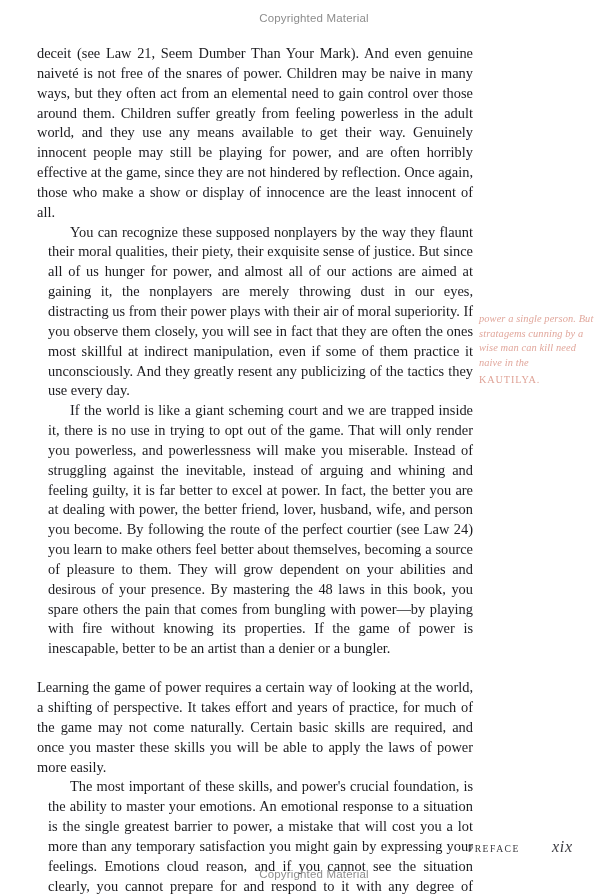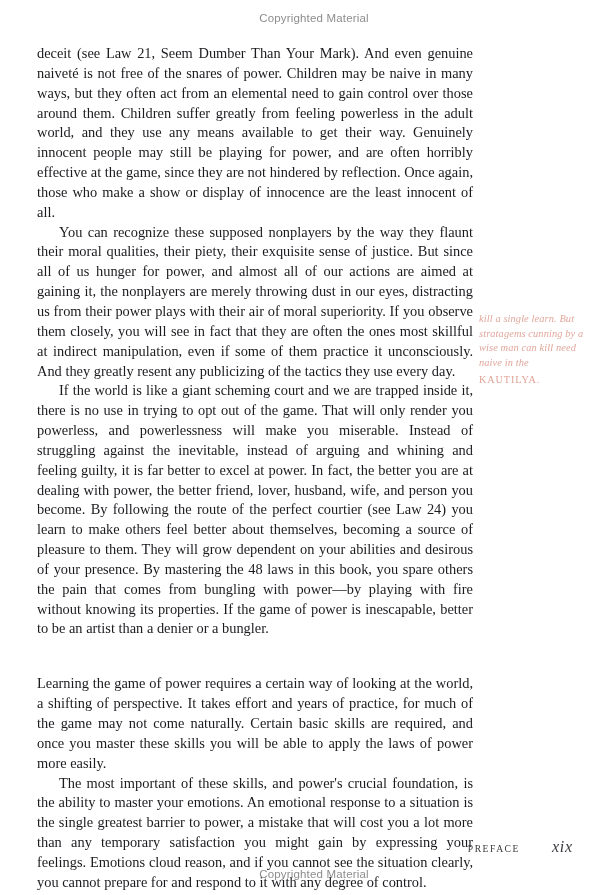--- a/index.html
+++ b/index.html
@@ -51,22 +51,22 @@
 
   .para {
     margin: 0;
     text-align: justify;
     text-justify: inter-word;
     font-size: 14.4px;
     line-height: 19.85px;
     color: #1b1b1f;
     -webkit-font-smoothing: antialiased;
   }
-  .para.indent { text-indent: 22px; }
-  .para.gap-before { margin-top: 35px; }
+  .para.indent { text-indent: 22px; margin-left: 11px; }
+  .para.gap-before { margin-top: 19px; }
 
   
   .marginnote {
     position: absolute;
     width: 118px;
     font-size: 10.4px;
     line-height: 14.6px;
     font-style: italic;
     color: #e1a79c;
     letter-spacing: 0.01em;
@@ -125,21 +125,21 @@
     <p class="para">deceit (see Law 21, Seem Dumber Than Your Mark). And even genuine naiveté is not free of the snares of power. Children may be naive in many ways, but they often act from an elemental need to gain control over those around them. Children suffer greatly from feeling powerless in the adult world, and they use any means available to get their way. Genuinely innocent people may still be playing for power, and are often horribly effective at the game, since they are not hindered by reflection. Once again, those who make a show or display of innocence are the least innocent of all.</p>
     <p class="para indent">You can recognize these supposed nonplayers by the way they flaunt their moral qualities, their piety, their exquisite sense of justice. But since all of us hunger for power, and almost all of our actions are aimed at gaining it, the nonplayers are merely throwing dust in our eyes, distracting us from their power plays with their air of moral superiority. If you observe them closely, you will see in fact that they are often the ones most skillful at indirect manipulation, even if some of them practice it unconsciously. And they greatly resent any publicizing of the tactics they use every day.</p>
     <p class="para indent">If the world is like a giant scheming court and we are trapped inside it, there is no use in trying to opt out of the game. That will only render you powerless, and powerlessness will make you miserable. Instead of struggling against the inevitable, instead of arguing and whining and feeling guilty, it is far better to excel at power. In fact, the better you are at dealing with power, the better friend, lover, husband, wife, and person you become. By following the route of the perfect courtier (see Law 24) you learn to make others feel better about themselves, becoming a source of pleasure to them. They will grow dependent on your abilities and desirous of your presence. By mastering the 48 laws in this book, you spare others the pain that comes from bungling with power—by playing with fire without knowing its properties. If the game of power is inescapable, better to be an artist than a denier or a bungler.</p>
     <p class="para gap-before">Learning the game of power requires a certain way of looking at the world, a shifting of perspective. It takes effort and years of practice, for much of the game may not come naturally. Certain basic skills are required, and once you master these skills you will be able to apply the laws of power more easily.</p>
     <p class="para indent">The most important of these skills, and power's crucial foundation, is the ability to master your emotions. An emotional response to a situation is the single greatest barrier to power, a mistake that will cost you a lot more than any temporary satisfaction you might gain by expressing your feelings. Emotions cloud reason, and if you cannot see the situation clearly, you cannot prepare for and respond to it with any degree of control.</p>
     <p class="para indent">Anger is the most destructive of emotional responses, for it clouds your vision the most. It also has a ripple effect that invariably makes situations less controllable and heightens your enemy's resolve. If you are trying to destroy an enemy who has hurt you, far better to keep him off-guard by feigning friendliness than showing your anger.</p>
   </div>
 
 
   <div class="marginnote" id="margin-note-2">
-    <span class="mn-line">kill a single learn. But</span>
+    <span class="mn-line">power a single person. But</span>
     <span class="mn-line">stratagems cunning by a</span>
     <span class="mn-line">wise man can kill need</span>
     <span class="mn-line">naive in the</span>
     <span class="mn-attrib tight">KAUTILYA.</span>
   </div>
 
   <div class="footer">
     <span class="f-label">PREFACE</span>
     <span class="f-page">xix</span>
   </div>

